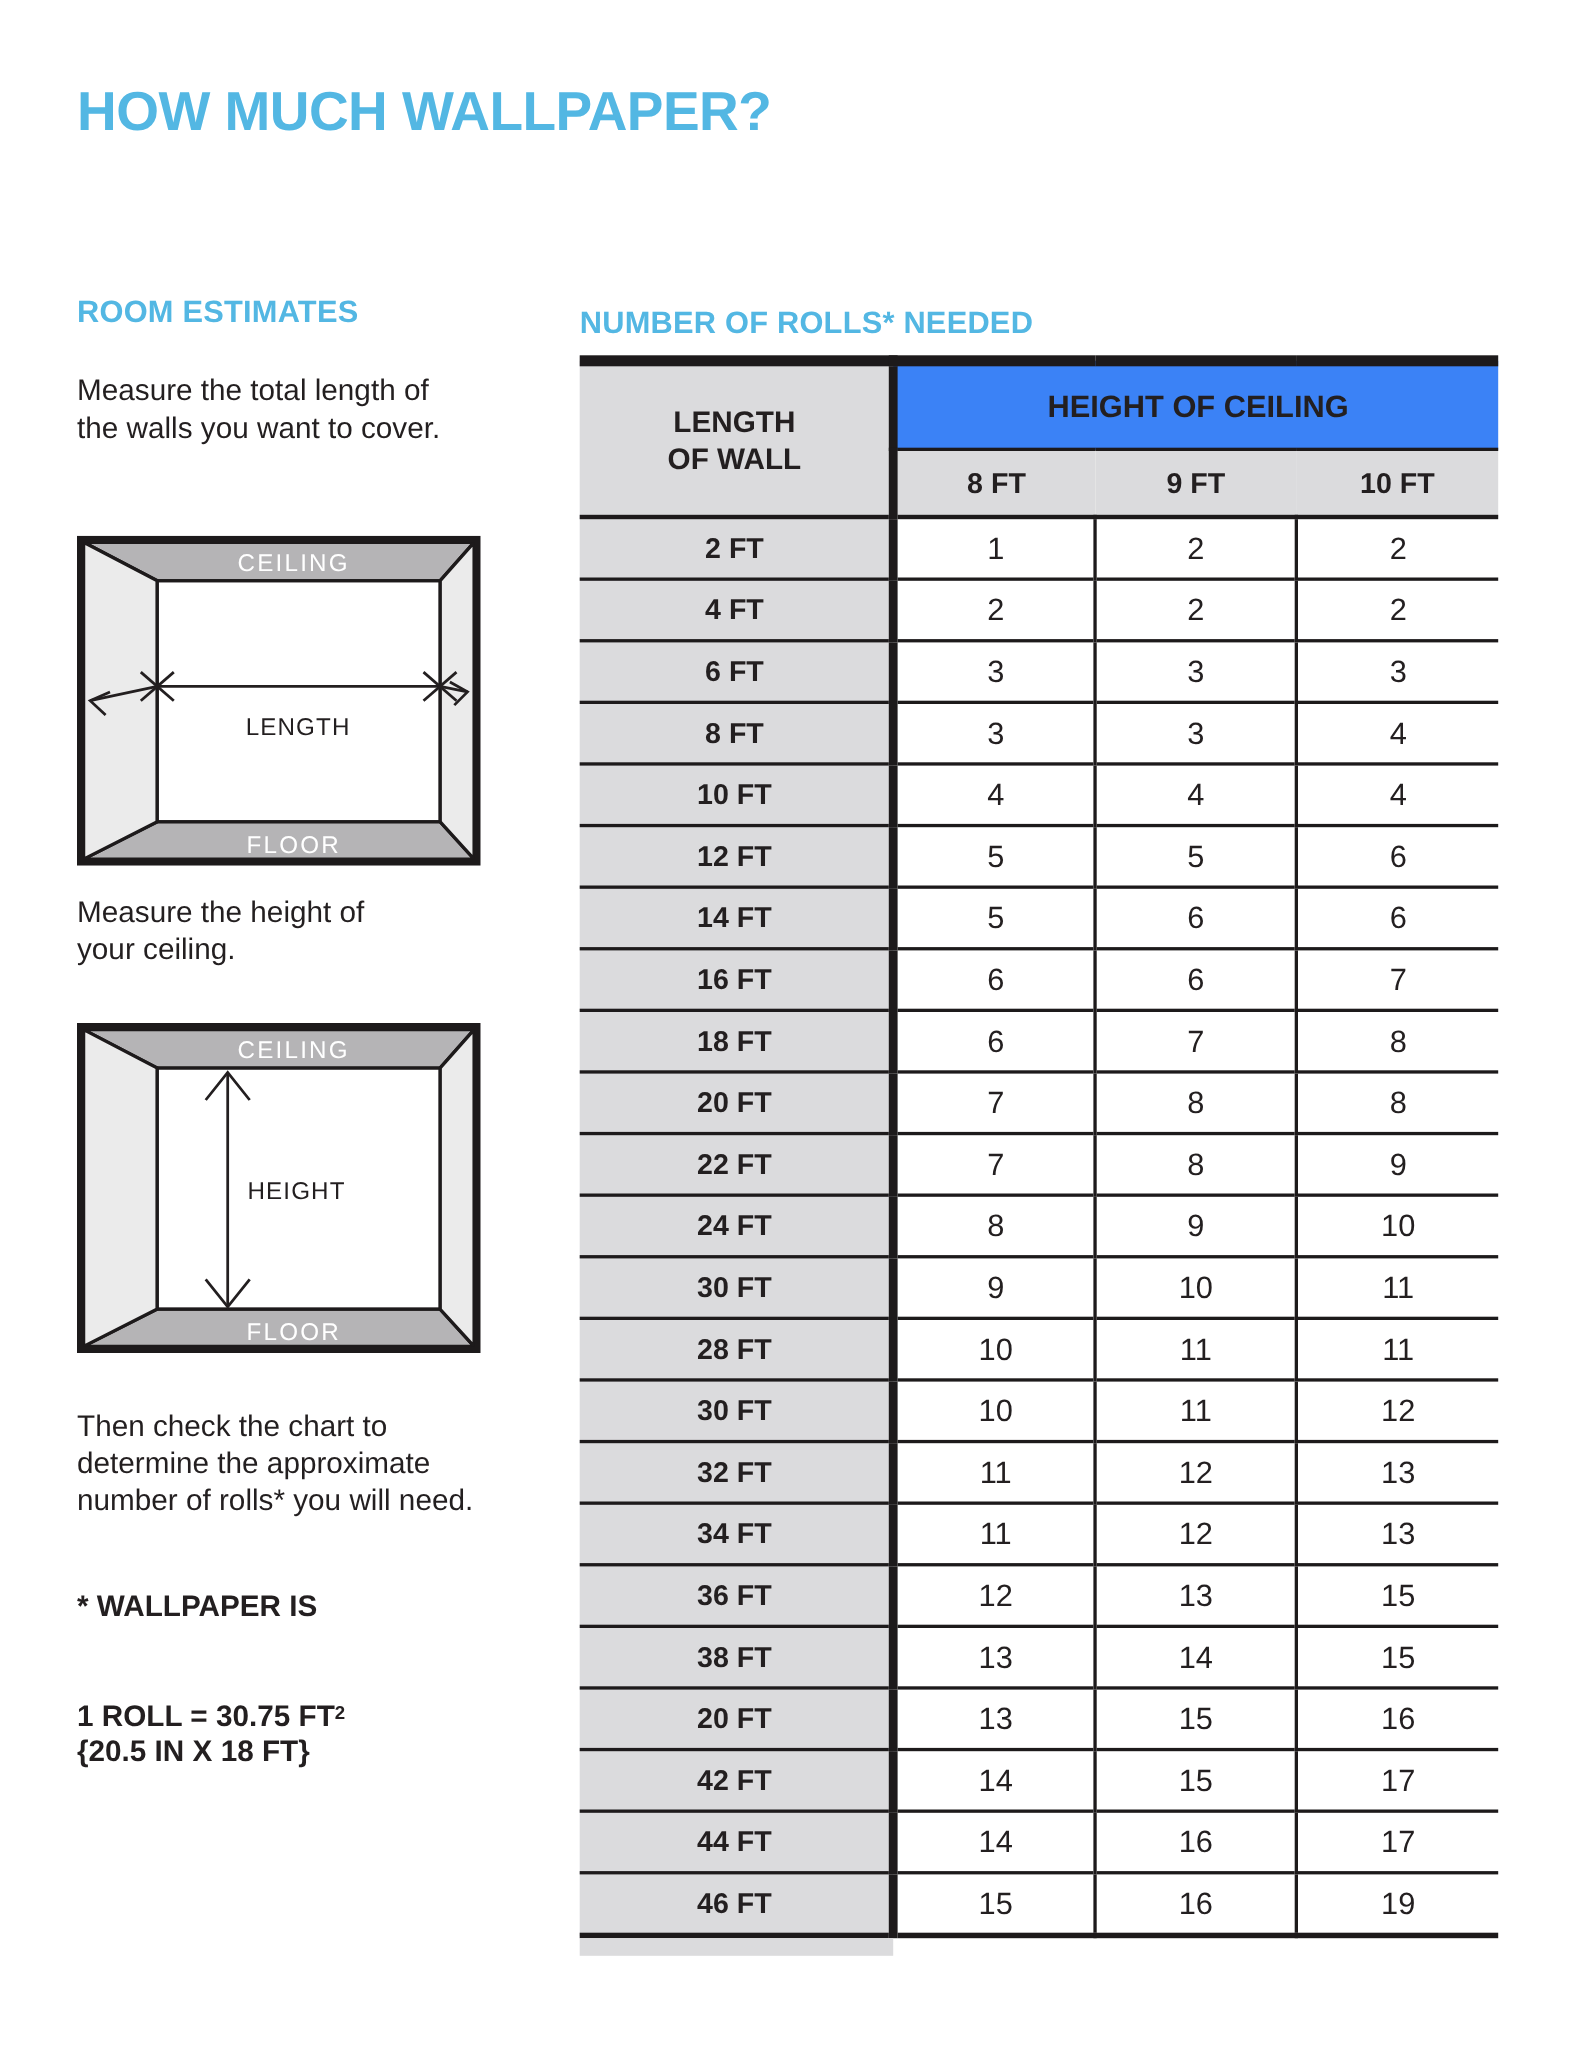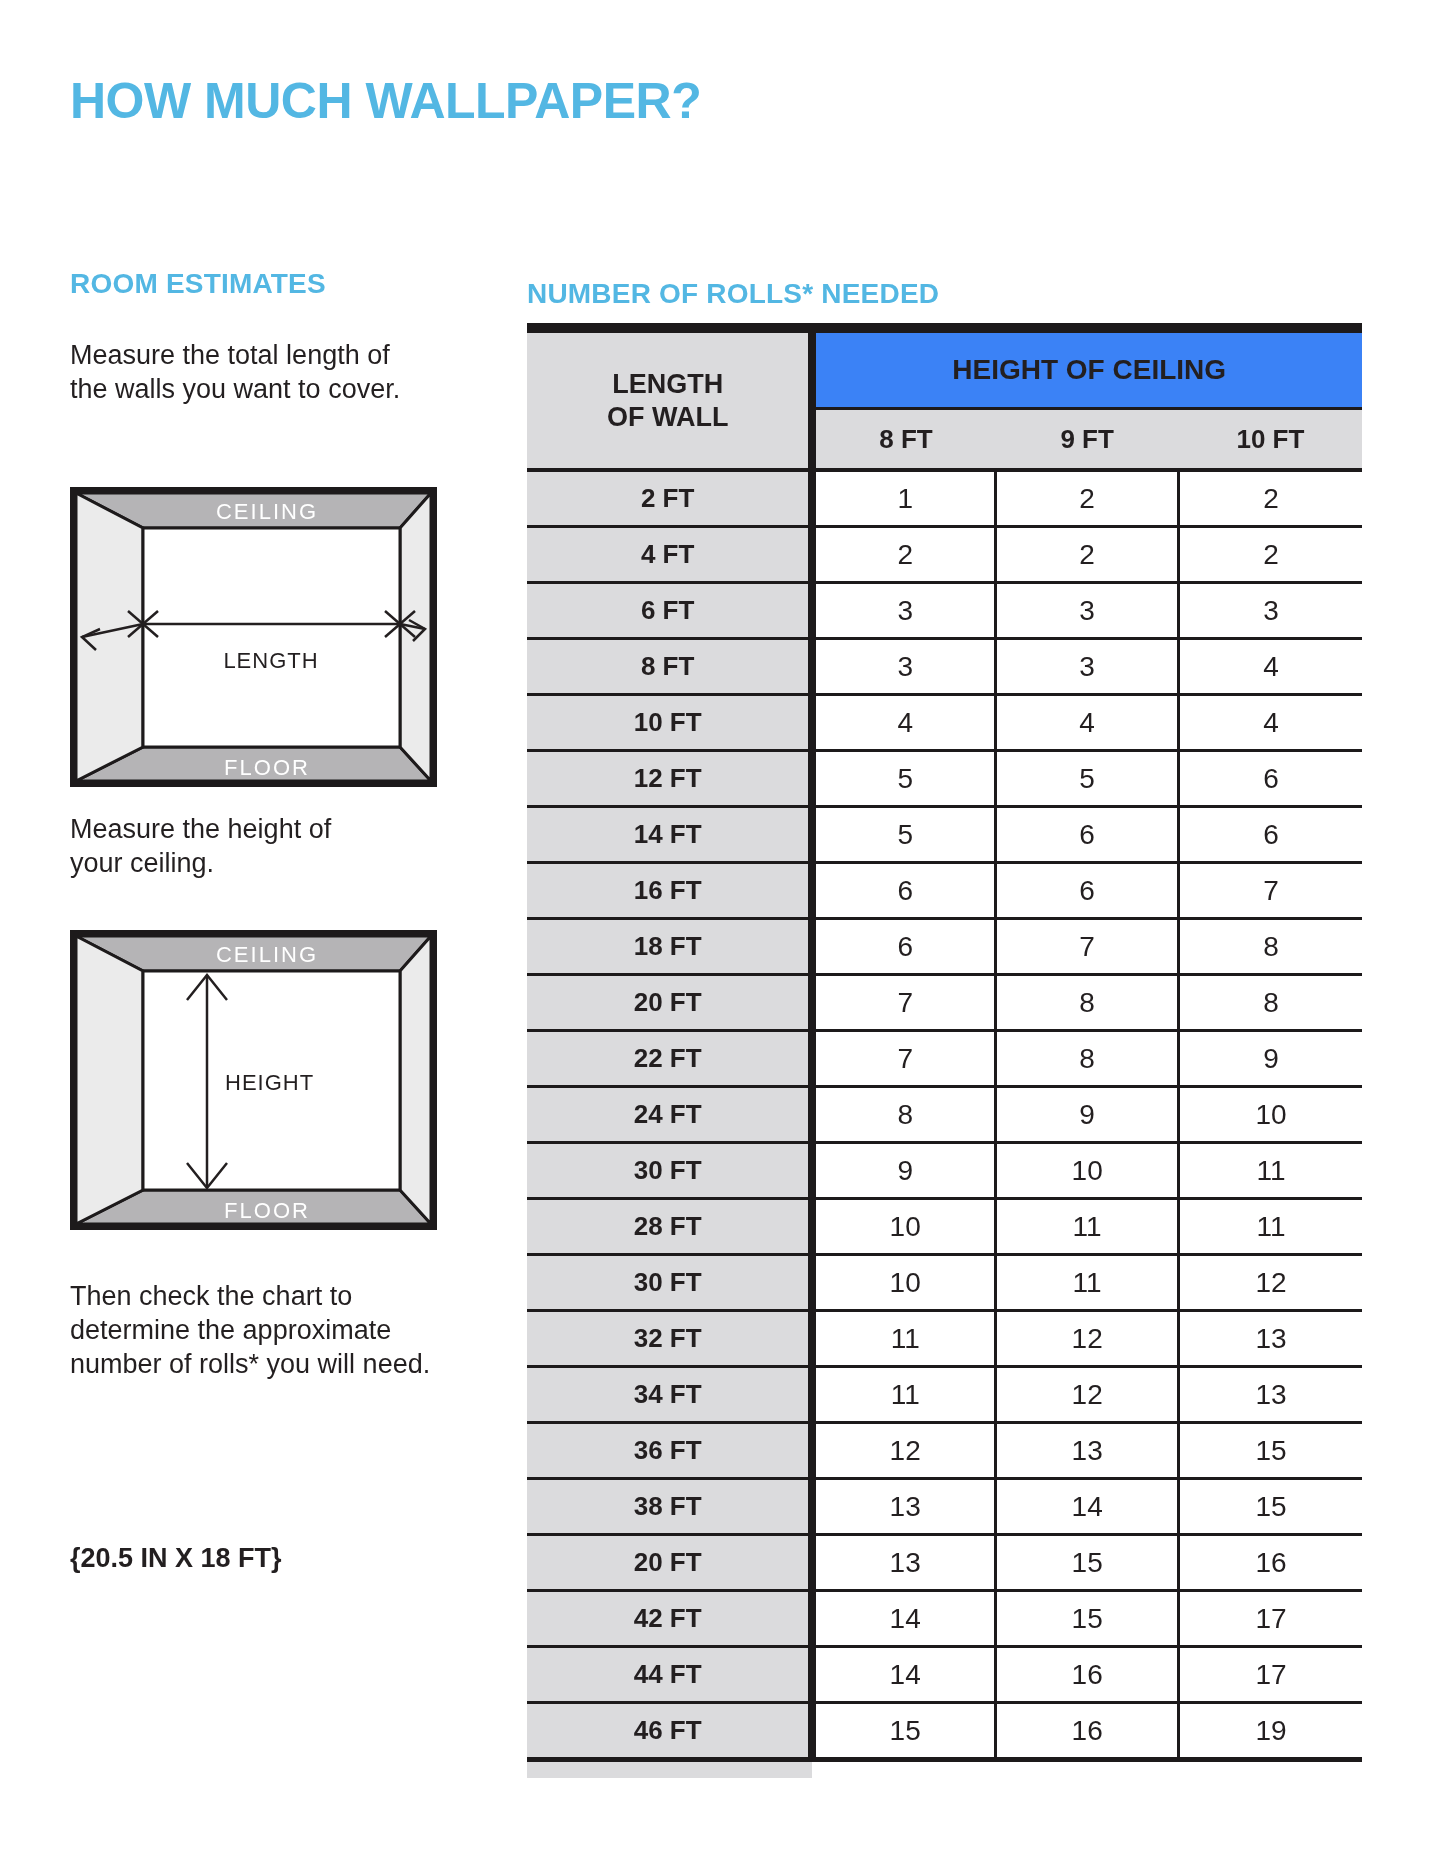--- a/index.html
+++ b/index.html
@@ -124,23 +124,25 @@
     <polyline points="117,233 137,258 157,233"></polyline>
   </g>
   <text class="svg-dim-label" x="155" y="160" text-anchor="start">HEIGHT</text>
 </svg>
 
 <div class="abs para p3">Then check the chart to
 determine the approximate
 number of rolls* you will need.</div>
 
 <div class="abs footnote">
+  <div class="l1">* WALLPAPER IS</div>
 </div>
 
 <div class="abs rollinfo">
+  <div><span>1 ROLL = 30.75 FT</span><sup>2</sup></div>
   <div>{20.5 IN X 18 FT}</div>
 </div>
 
 <div class="abs section-heading table-heading">NUMBER OF ROLLS* NEEDED</div>
 
 <div class="abs table-wrap">
   <table class="rolls">
     <colgroup>
       <col class="c-label">
         <col class="c-val">

